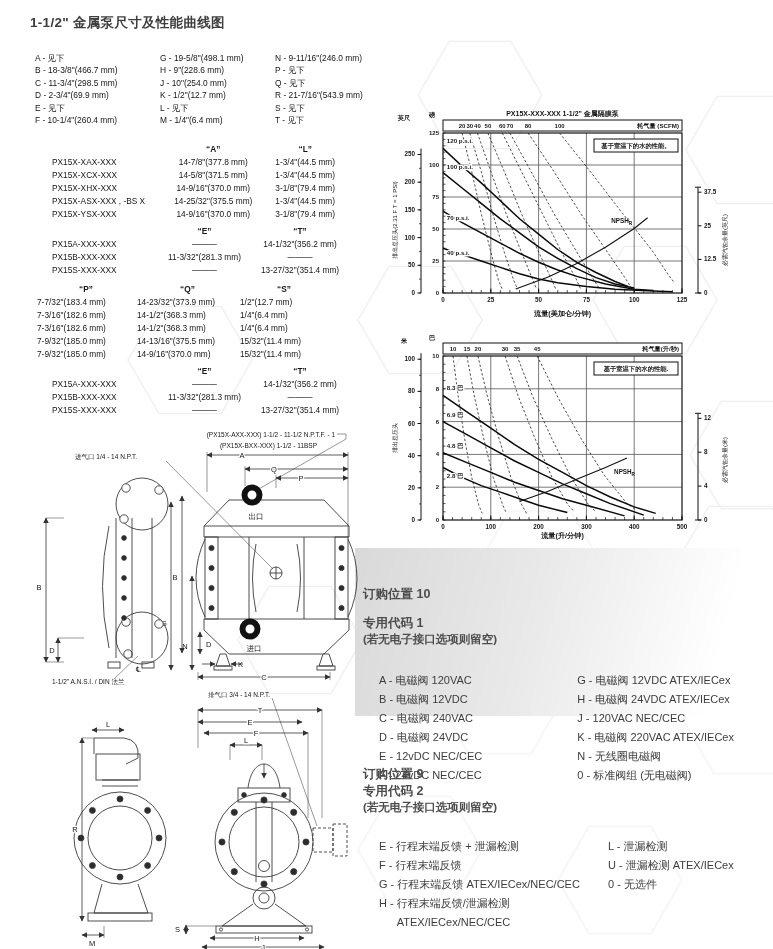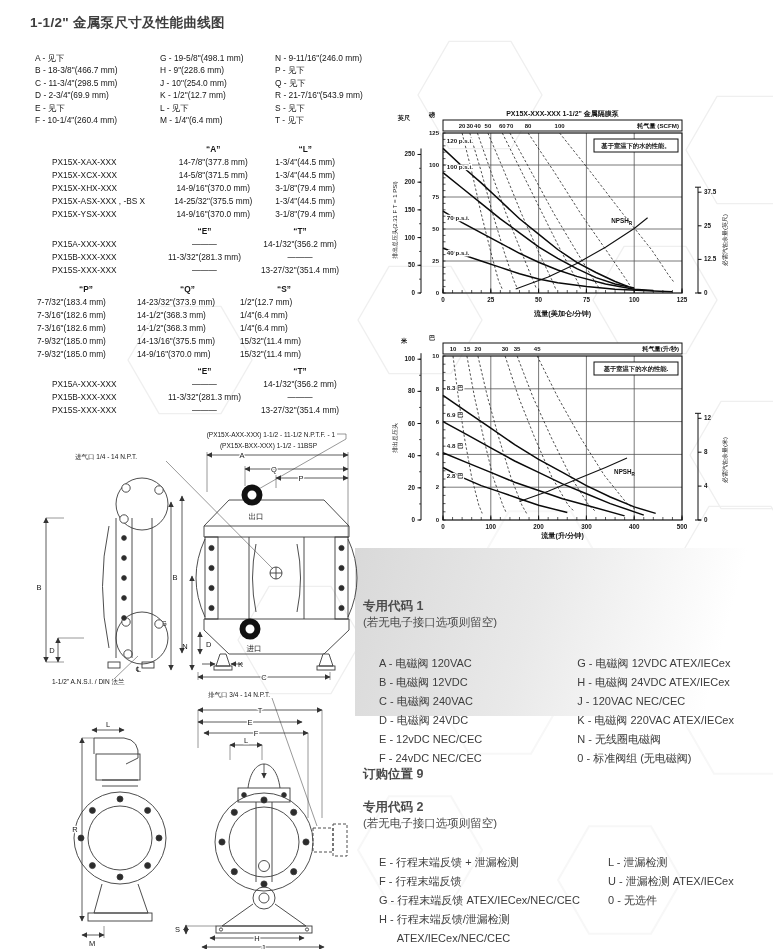--- a/index.html
+++ b/index.html
@@ -35,21 +35,21 @@
   .dt{font-size:7.5px}
   .nt{font-size:6.5px}
   .dim{stroke:#333;stroke-width:.8;fill:none}
   .ext{stroke:#444;stroke-width:.55;fill:none}
   .ln{stroke:#3a3a3a;stroke-width:.9;fill:none}
   .lnf{stroke:#3a3a3a;stroke-width:.9;fill:#fff}
   .bolt{stroke:#3a3a3a;stroke-width:.8;fill:#2c2c2c}
   .dash{stroke:#3a3a3a;stroke-width:.9;fill:none;stroke-dasharray:3,2}
   .halo{paint-order:stroke;stroke:#fff;stroke-width:2.4px}
   .ord-h{font-size:12.5px;font-weight:bold;color:#4c4c4c}
-  .ord-n{font-size:11.5px;font-weight:normal;color:#4c4c4c}
+  .ord-n{font-size:11.5px;font-weight:bold;color:#4c4c4c}
   .ord-list{font-size:11px;line-height:19px;color:#3d3d3d;list-style:none;margin:16px;padding:0}
   .ord-list li{white-space:pre}
 </style>
 </head>
 <body>
 
 <svg id="bg-hex" class="abs" width="773" height="949">
     <polygon points="686,150 717,96.30799999999999 779,96.30799999999999 810,150 779,203.692 717,203.692" fill="none" stroke="#efefef" stroke-width="1.3"></polygon>
     <polygon points="593,300 624,246.308 686,246.308 717,300 686,353.692 624,353.692" fill="none" stroke="#efefef" stroke-width="1.3"></polygon>
     <polygon points="690,455 721,401.308 783,401.308 814,455 783,508.692 721,508.692" fill="none" stroke="#efefef" stroke-width="1.3"></polygon>
@@ -738,20 +738,21 @@
       <text x="314" y="122.21333333333334" text-anchor="start" font-size="6.3" font-weight="bold" fill="#111">8</text>
       <line x1="308" y1="86.32000000000001" x2="311.5" y2="86.32000000000001" stroke="#111" stroke-width="1"></line>
       <text x="314" y="88.32000000000001" text-anchor="start" font-size="6.3" font-weight="bold" fill="#111">12</text>
     </g>
     <text x="337" y="128" text-anchor="middle" font-size="6" font-weight="normal" fill="#111" transform="rotate(-90 337 128)">必需汽蚀余量(米)</text>
     <rect x="204" y="30" width="84" height="13" fill="#fff" stroke="#111" stroke-width="1"></rect>
     <text x="246" y="38.8" text-anchor="middle" font-size="6.3" font-weight="bold" fill="#111">基于室温下的水的性能.</text>
   </svg>
 
 <div class="abs layer" style="left:363px;top:586px;width:410px">
+  <div class="ord-h">订购位置 10</div>
   <div class="ord-h" style="margin-top:12px">专用代码 1</div>
   <div class="ord-n">(若无电子接口选项则留空)</div>
   <div style="display:flex;margin-top:8px">
     <ul class="ord-list" style="width:197px">
 
     <li>A - 电磁阀 120VAC</li>
         <li>B - 电磁阀 12VDC</li>
         <li>C - 电磁阀 240VAC</li>
         <li>D - 电磁阀 24VDC</li>
         <li>E - 12vDC NEC/CEC</li>
@@ -764,21 +765,21 @@
         <li>J - 120VAC NEC/CEC</li>
         <li>K - 电磁阀 220VAC ATEX/IECex</li>
         <li>N - 无线圈电磁阀</li>
         <li>0 - 标准阀组 (无电磁阀)</li>
       </ul>
   </div>
 </div>
 
 <div class="abs layer" style="left:363px;top:766px;width:410px">
   <div class="ord-h">订购位置 9</div>
-  <div class="ord-h" style="margin-top:16px">专用代码 2</div>
+  <div class="ord-h" style="margin-top:0">专用代码 2</div>
   <div class="ord-n">(若无电子接口选项则留空)</div>
   <div style="display:flex;margin-top:6px">
     <ul class="ord-list" style="width:197px">
 
     <li>E - 行程末端反馈 + 泄漏检测</li>
         <li>F - 行程末端反馈</li>
         <li>G - 行程末端反馈 ATEX/IECex/NEC/CEC</li>
         <li>H - 行程末端反馈/泄漏检测</li>
         <li>      ATEX/IECex/NEC/CEC</li>
       </ul>

